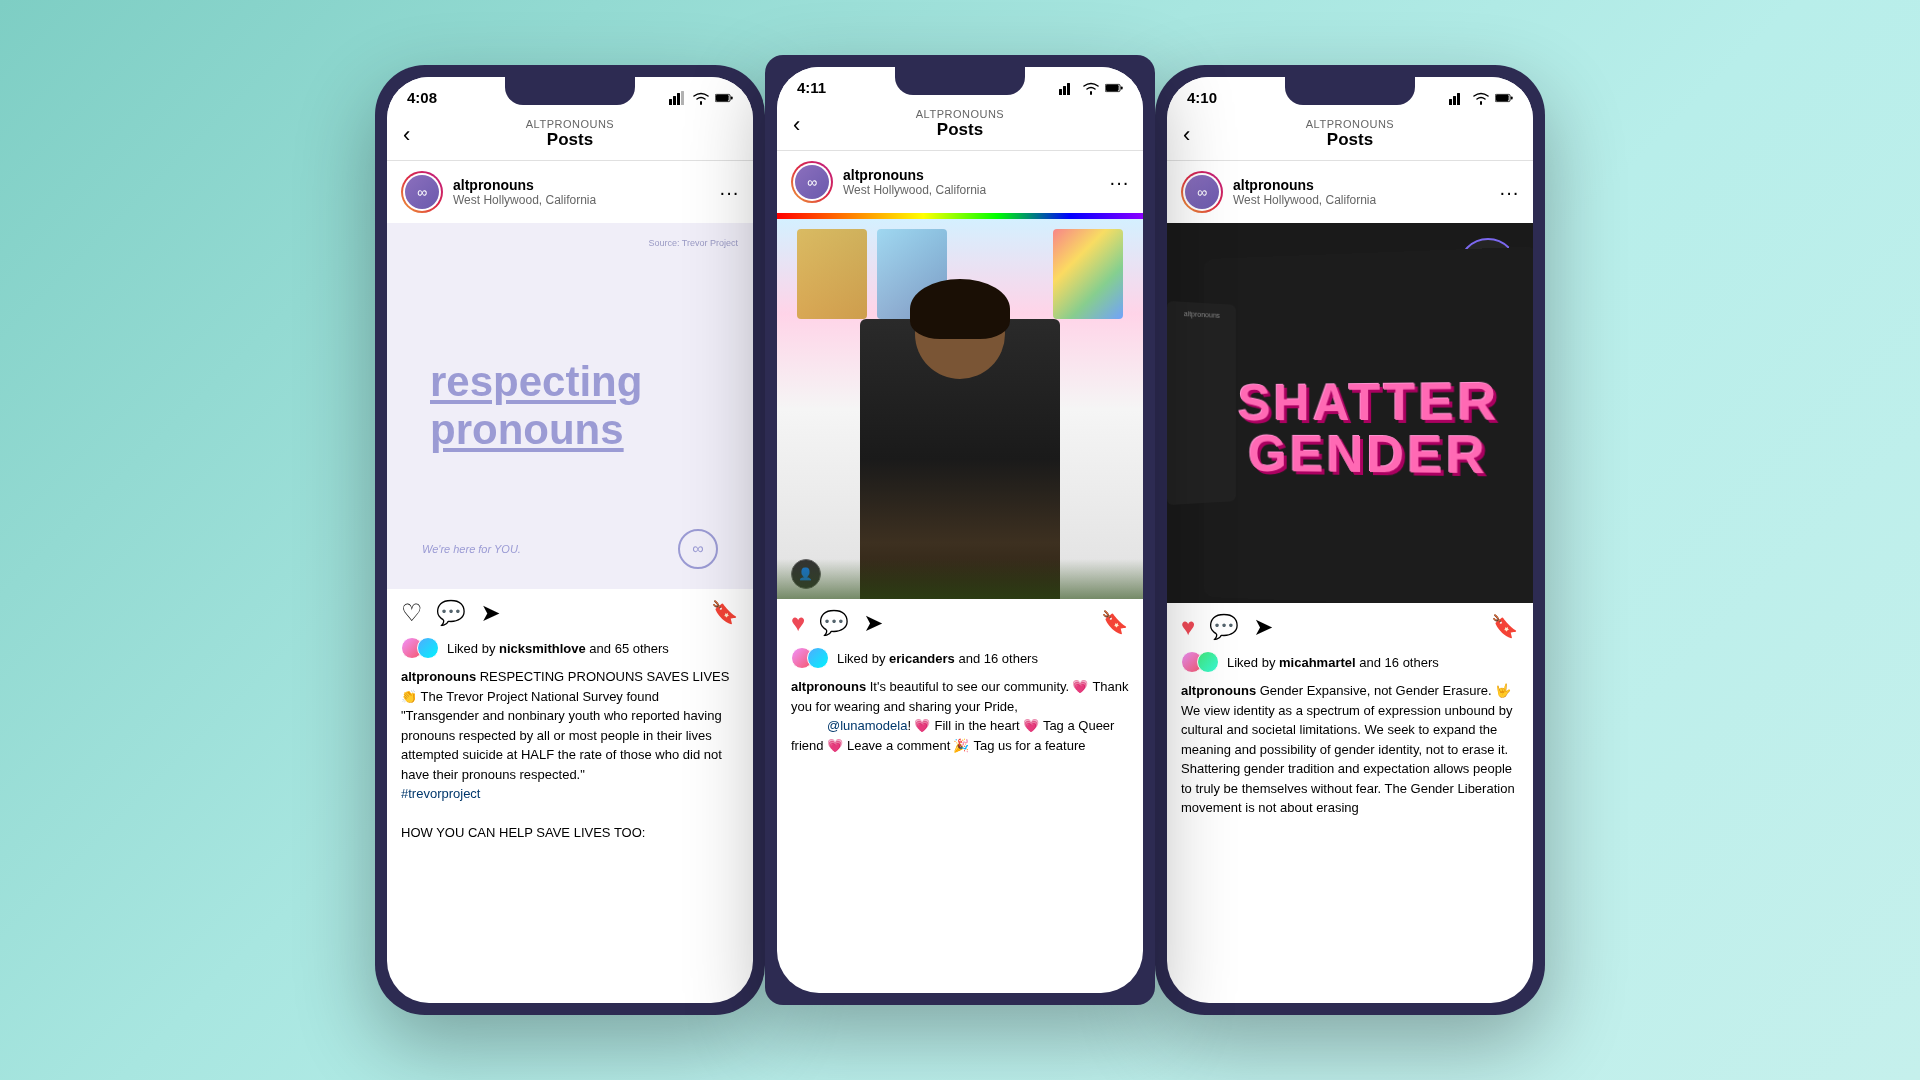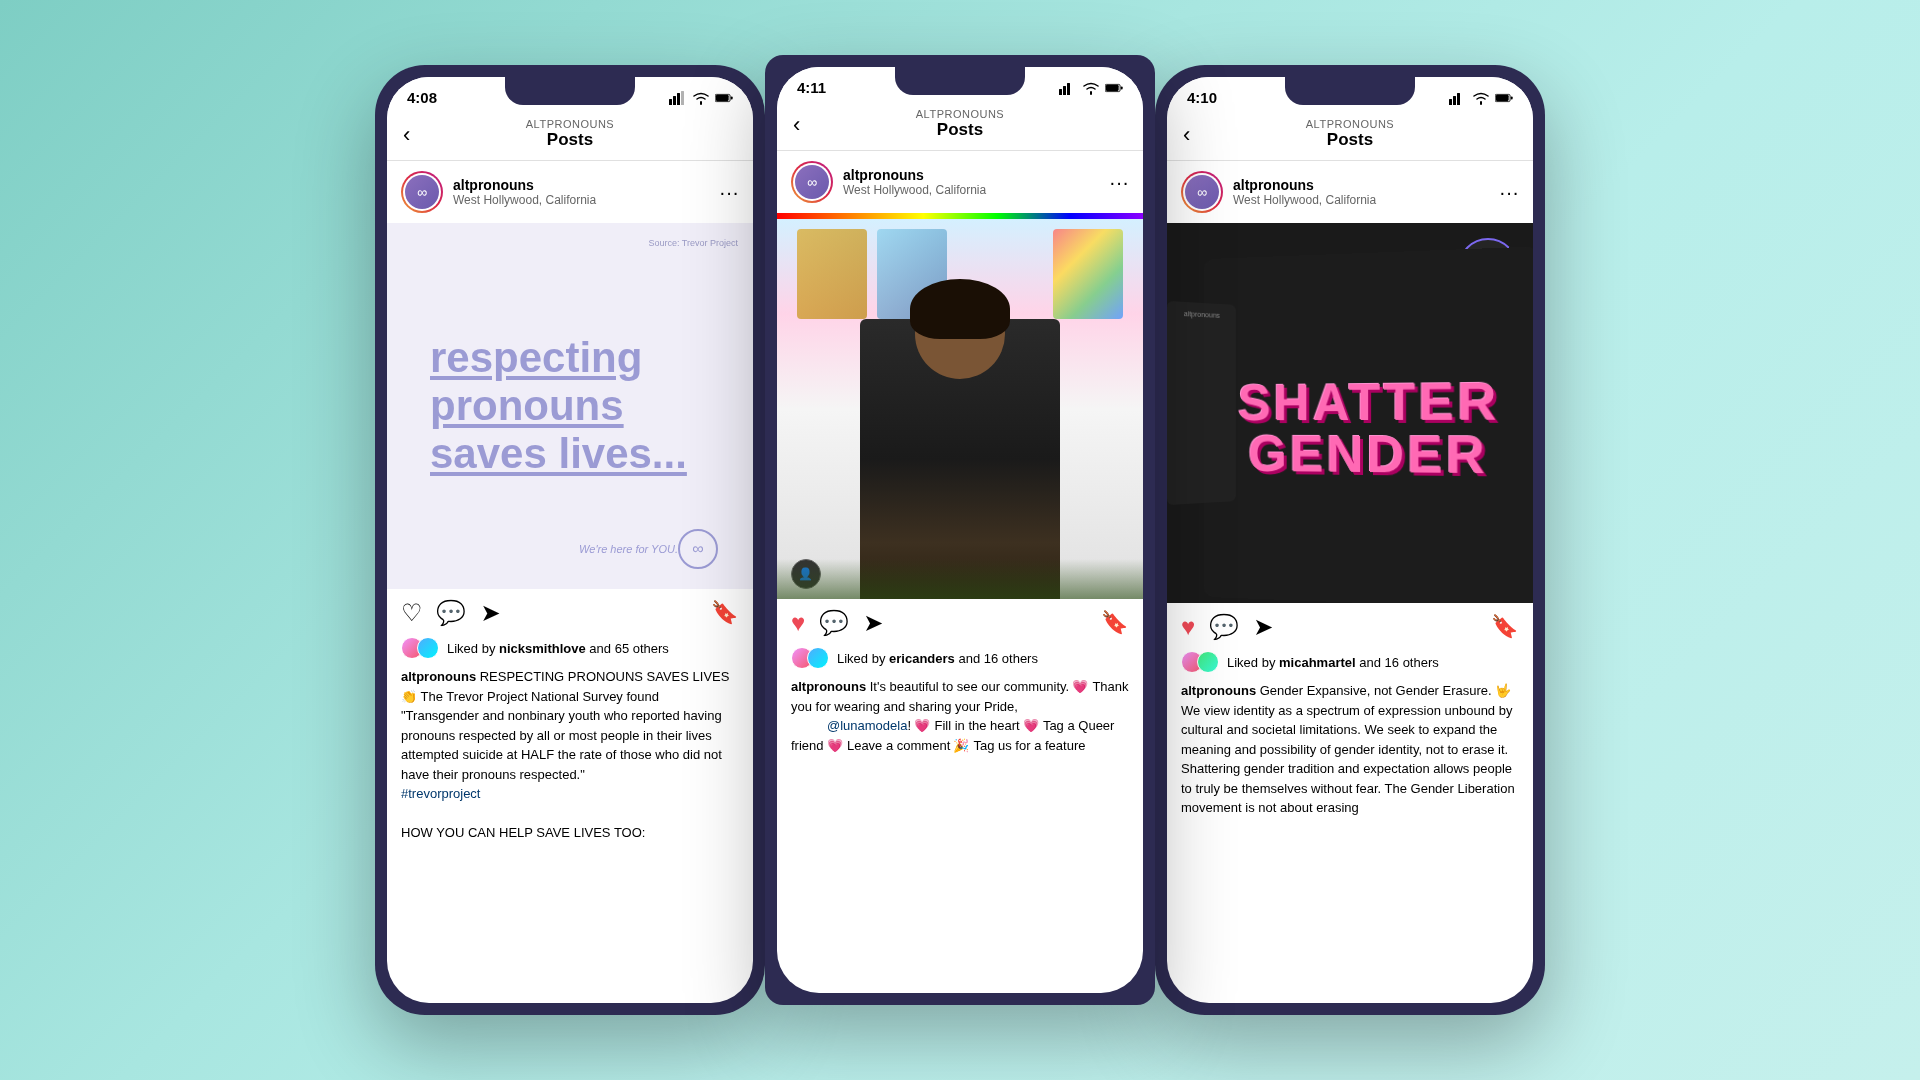--- a/index.html
+++ b/index.html
@@ -210,21 +210,21 @@
       text-underline-offset: 4px;
     }
 
     .post-image-1 .bottom-bar {
       position: absolute;
       bottom: 20px;
       left: 0;
       right: 0;
       padding: 0 35px;
       display: flex;
-      justify-content: flex-end;
+      justify-content: space-between;
       align-items: center;
     }
 
     .post-image-1 .we-are-here {
       font-size: 11px;
       color: #9b9bd4;
       font-style: italic;
     }
 
     .infinity-logo {
@@ -408,21 +408,20 @@
             <div class="post-username">altpronouns</div>
             <div class="post-location">West Hollywood, California</div>
           </div>
           <span class="post-more">···</span>
         </div>
         <div class="post-image post-image-1">
           <span class="source-text">Source: Trevor Project</span>
           <div class="main-text">
             <div>respecting</div>
             <div>pronouns</div>
-            <div>saves lives...</div>
           </div>
           <div class="bottom-bar">
             <span class="we-are-here">We're here for YOU.</span>
             <div class="infinity-logo">∞</div>
           </div>
         </div>
         <div class="post-actions">
           <span class="action-icon heart-outline">♡</span>
           <span class="action-icon">💬</span>
           <span class="action-icon">➤</span>

